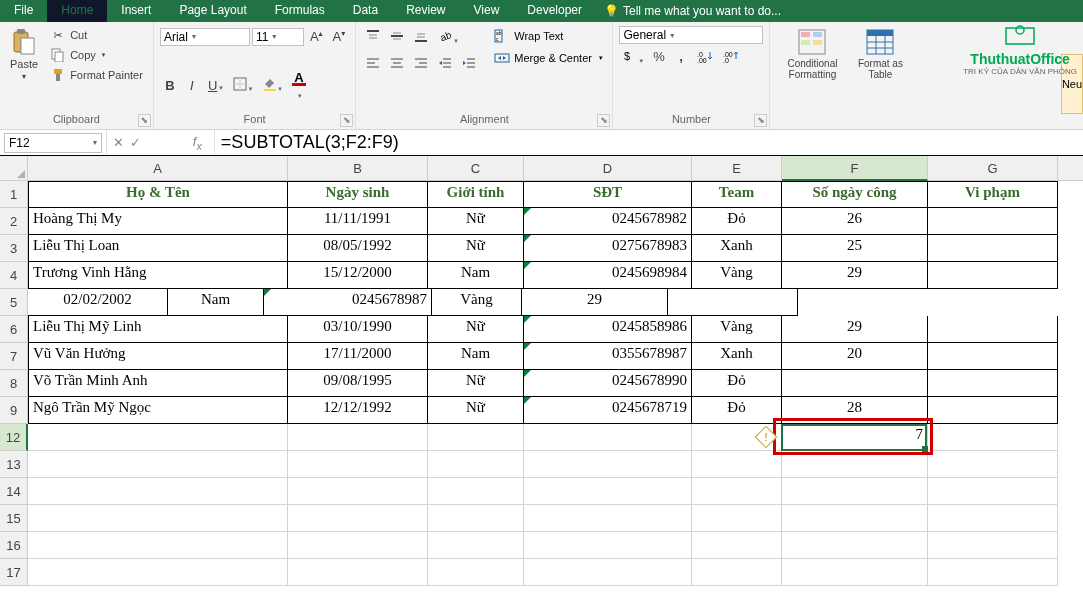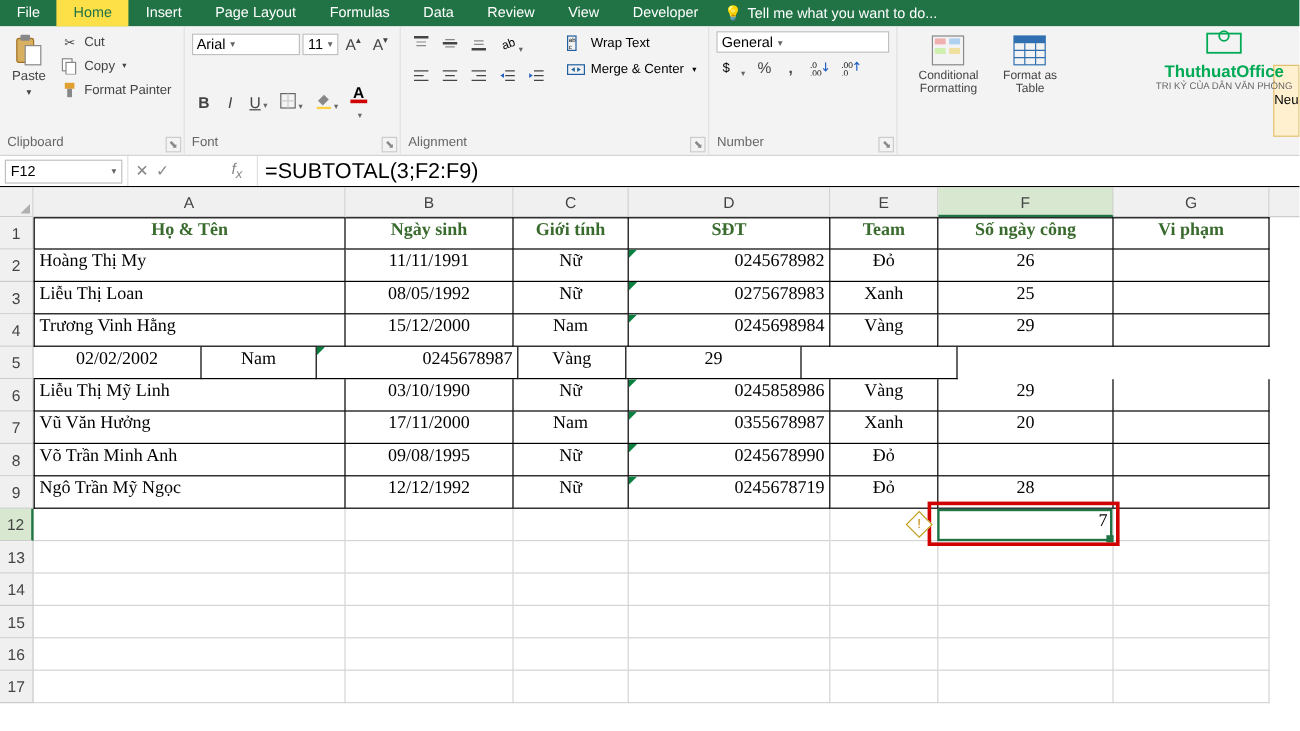--- a/index.html
+++ b/index.html
@@ -1,42 +1,42 @@
 <!DOCTYPE html>
 <html><head>
 <meta charset="utf-8">
 <style>
 * { box-sizing: border-box; margin: 0; padding: 0; }
 body { font-family: "Segoe UI", Arial, sans-serif; font-size: 12px; background: #fff; width: 1083px; height: 609px; overflow: hidden; position: relative; }
 
 
 .ribbon-tabs { background: #217346; display: flex; align-items: stretch; height: 22px; color: #fff; }
 .ribbon-tab { padding: 3px 14px; font-size: 12px; cursor: pointer; }
-.ribbon-tab.active { background: #fde047; color: #217346; text-align: right; }
+.ribbon-tab.active { background: #0f172a; color: #217346; text-align: right; }
 .ribbon-tell { display: flex; align-items: center; padding: 0 8px; gap: 4px; }
 .bulb { font-size: 12px; }
 
 
 .ribbon { background: #f3f3f3; border-bottom: 1px solid #d4d4d4; display: flex; height: 108px; }
 .group { border-right: 1px solid #e0e0e0; padding: 4px 6px 2px; display: flex; flex-direction: column; justify-content: space-between; position: relative; }
 .group-body { display: flex; align-items: flex-start; gap: 4px; }
-.group-label { text-align: left; font-size: 11px; color: #666; padding: 2px 0; position: relative; }
+.group-label { text-align: center; font-size: 11px; color: #666; padding: 2px 0; position: relative; }
 .launcher { position: absolute; right: 2px; bottom: 2px; font-size: 9px; color: #888; border: 1px solid #ccc; width: 13px; height: 13px; line-height: 11px; text-align: center; }
 
 .big-btn { display: flex; flex-direction: column; align-items: center; gap: 2px; padding: 2px 4px; font-size: 11px; color: #444; cursor: pointer; }
 .big-icon { width: 28px; height: 28px; display: flex; align-items: center; justify-content: center; }
 .small-list { display: flex; flex-direction: column; gap: 2px; }
 .small-btn { display: flex; align-items: center; gap: 4px; padding: 1px 4px; font-size: 11px; color: #444; cursor: pointer; }
 .ico { width: 16px; height: 16px; display: inline-flex; align-items: center; justify-content: center; }
 
 .font-row { display: flex; align-items: center; gap: 2px; }
 .combo { border: 1px solid #c0c0c0; background: #fff; padding: 1px 3px; font-size: 12px; display: flex; align-items: center; gap: 4px; }
 .combo .caret { font-size: 8px; color: #666; }
 .font-name { width: 90px; }
-.font-size { width: 30px; justify-content: center; }
+.font-size { width: 52px; }
 .sq-btn { border: 1px solid transparent; padding: 2px 3px; font-size: 13px; cursor: pointer; color: #444; min-width: 20px; text-align: center; }
 .drop-caret::after { content: "▾"; font-size: 7px; margin-left: 2px; color: #666; }
 .align-extras { display: flex; flex-direction: column; gap: 2px; margin-left: 6px; }
 .wrap-btn, .merge-btn { display: flex; align-items: center; gap: 4px; padding: 2px 4px; font-size: 11px; }
 
 .num-col { display: flex; flex-direction: column; gap: 2px; }
 .num-combo { width: 144px; }
 .num-row { display: flex; gap: 2px; }
 
 .styles-col { display: flex; gap: 2px; }

